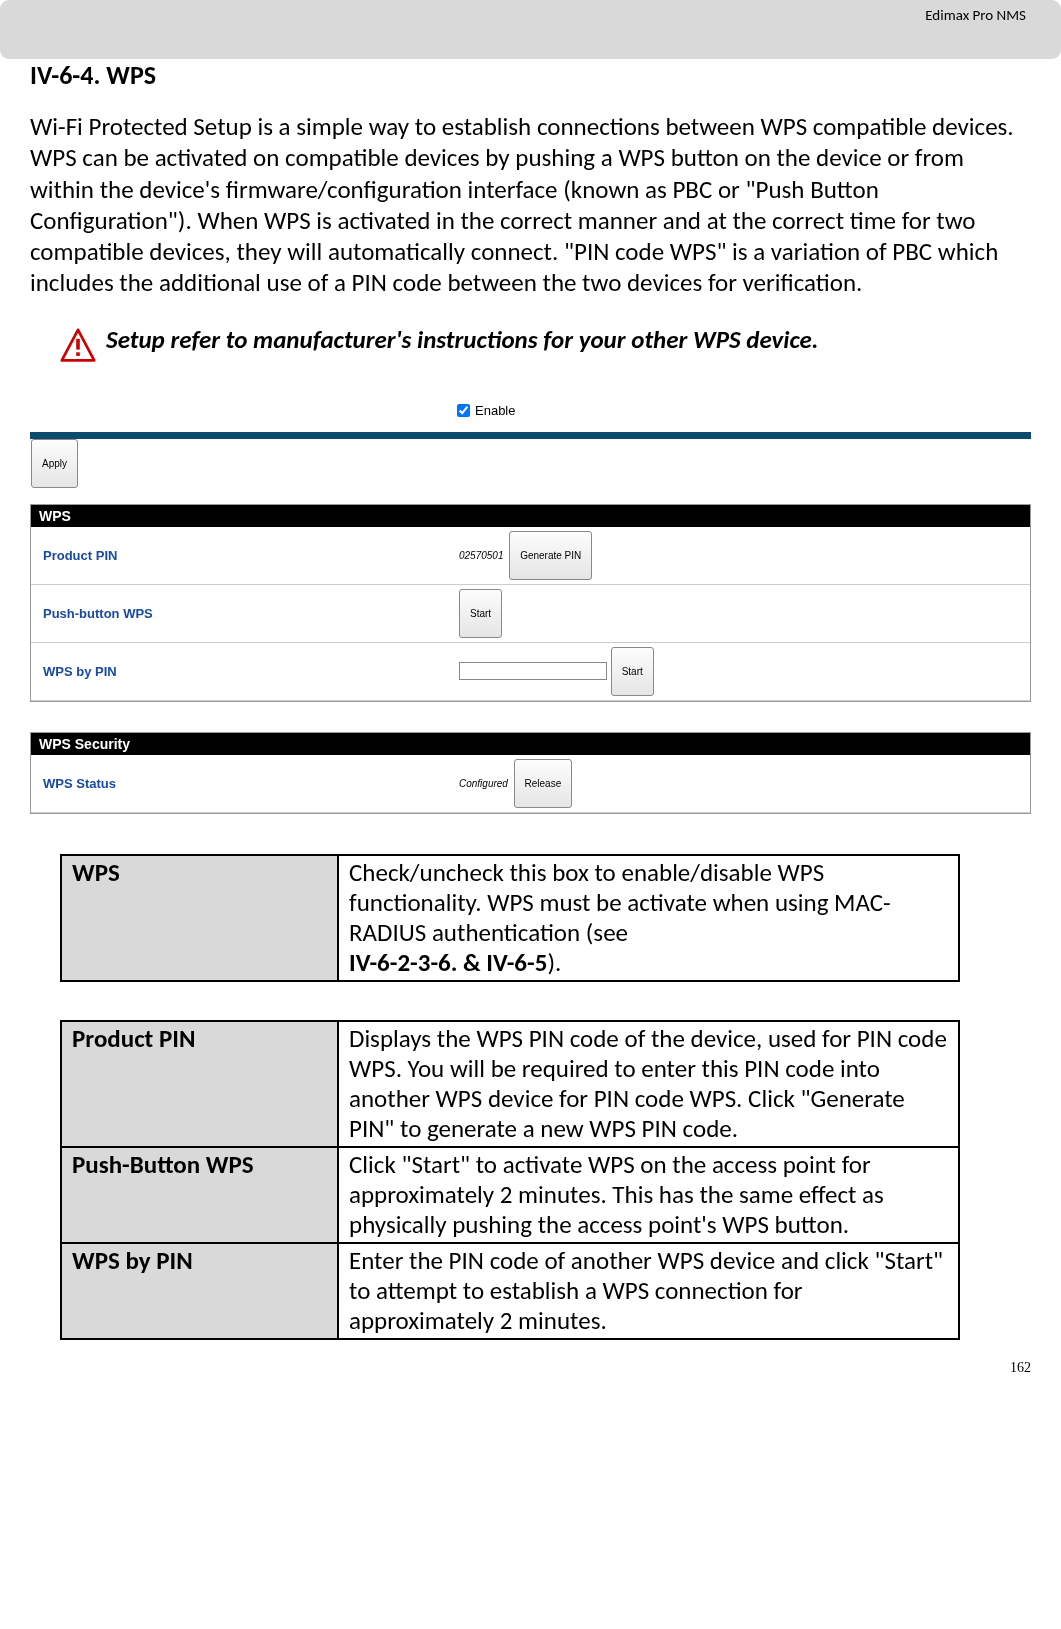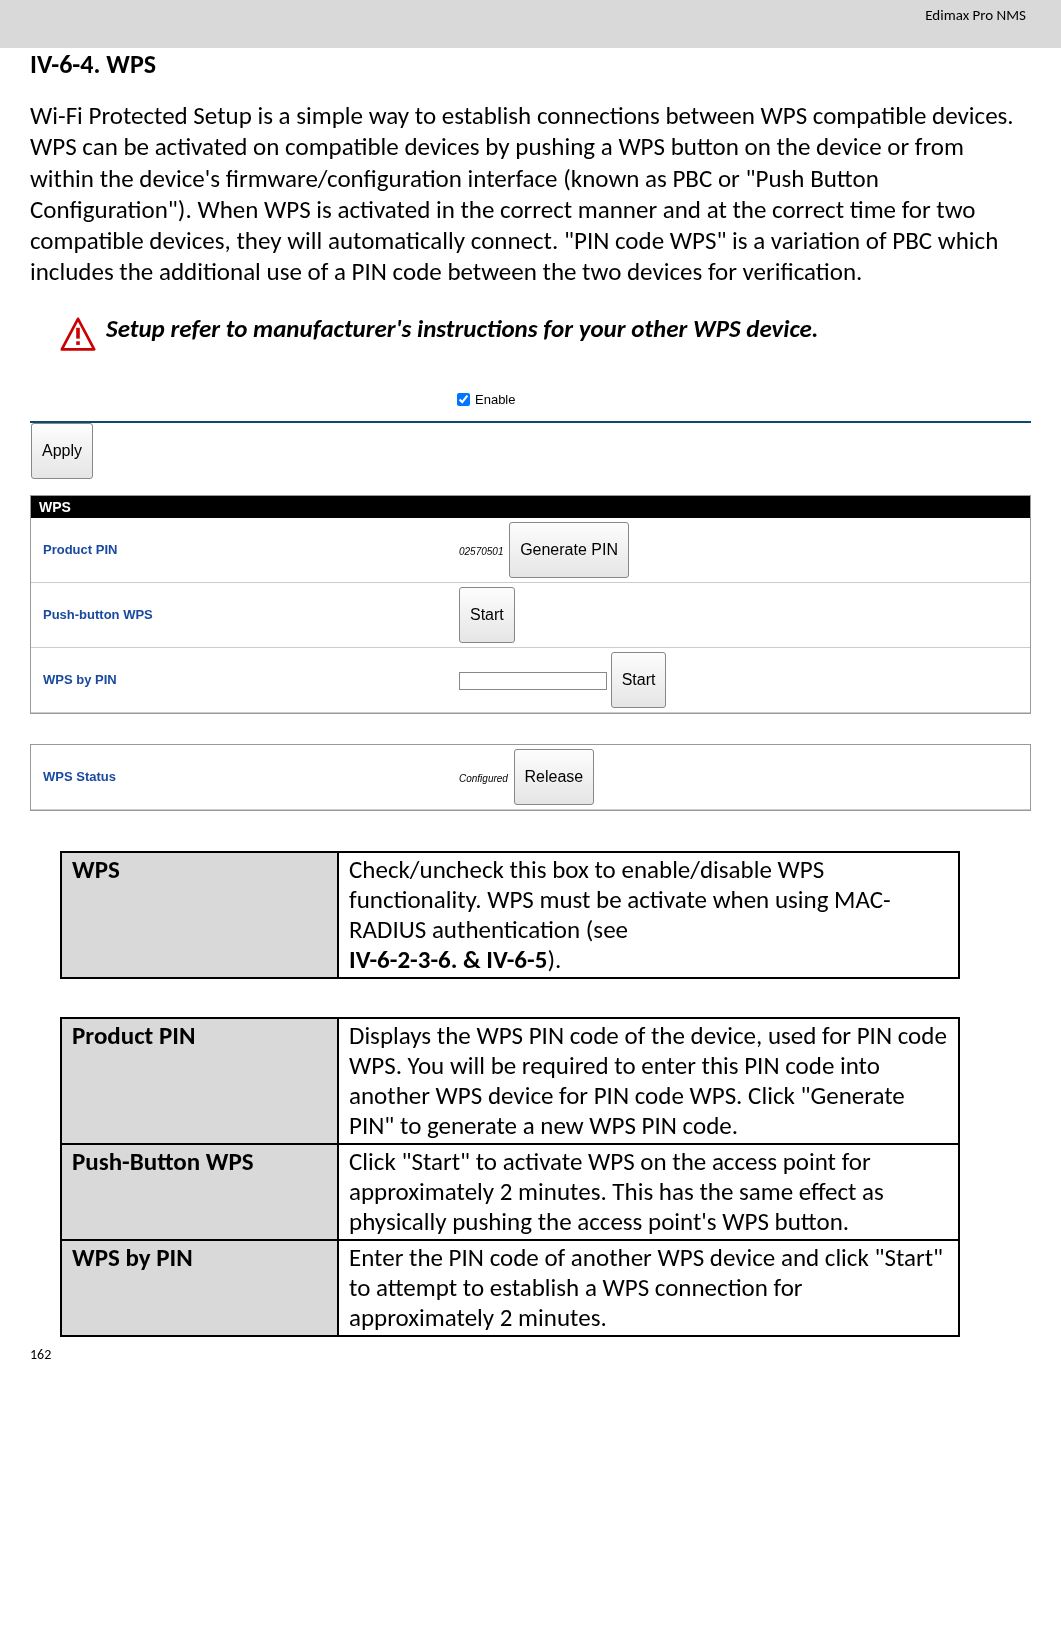--- a/index.html
+++ b/index.html
@@ -9,22 +9,23 @@
     color: #000;
   }
   .page {
     width: 1061px;
     margin: 0 auto;
     box-sizing: border-box;
     position: relative;
   }
   .top-bar {
     background: #d9d9d9;
-    height: 48px;
+    height: 59px;
     position: relative;
+    border-radius: 9px;
   }
   .header-text {
     position: absolute;
     top: 6px;
     right: 35px;
     font-size: 15px;
   }
   .content {
     padding: 0 30px;
   }
@@ -88,21 +89,21 @@
     font-size: 13px;
   }
   .enable-right input[type="checkbox"] {
     margin-right: 5px;
   }
   .apply-row {
     padding: 0 0 6px 0;
   }
   .apply-button, .ui-button {
     font-family: Arial, sans-serif;
-    font-size: 16px;
+    font-size: 10px;
     background: linear-gradient(#fdfdfd, #e5e5e5);
     border: 1px solid #888;
     border-radius: 3px;
     padding: 18px 10px;
     cursor: pointer;
   }
   .apply-button { margin-left: 1px; }
   .ui-table {
     width: 100%;
     border-collapse: collapse;
@@ -143,24 +144,25 @@
   }
   .desc-table td:first-child {
     background: #d9d9d9;
     font-weight: bold;
     width: 255px;
   }
   .desc-gap {
     height: 18px;
   }
   .page-number {
-    text-align: left;
+    text-align: right;
     font-size: 14px;
-    margin-top: 9px;
+    margin-top: 20px;
     padding-bottom: 10px;
+    font-family: Liberation Serif, serif;
   }
   .bold { font-weight: bold; }
 </style>
 </head>
 <body>
 
 <div class="page">
   <div class="top-bar">
     <div class="header-text">Edimax Pro NMS</div>
   </div>
@@ -175,21 +177,21 @@
         <svg viewBox="0 0 40 40">
           <polygon points="20,2 38,36 2,36" fill="#fff" stroke="#cc0000" stroke-width="3" stroke-linejoin="round"></polygon>
           <rect x="18" y="12" width="4" height="12" fill="#cc0000"></rect>
           <rect x="18" y="27" width="4" height="4" fill="#cc0000"></rect>
         </svg>
       </div>
       <div class="note-text">Setup refer to manufacturer's instructions for your other WPS device.</div>
     </div>
 
     <div class="ui-panel" style="border:none;">
-      <div class="enable-row" style="border-bottom:2px solid #0c4a6e;">
+      <div class="enable-row" style="border-bottom:7px solid #0c4a6e;">
         <div class="enable-left"></div>
         <div class="enable-right">
           <input type="checkbox" checked="" style="">
           <span>Enable</span>
         </div>
       </div>
       <div class="apply-row">
         <button class="apply-button">Apply</button>
       </div>
     </div>
@@ -216,20 +218,21 @@
           <td>
             <input type="text" class="pin-input" style="">
             <button class="ui-button">Start</button>
           </td>
         </tr>
       </tbody>
         </table>
     </div>
 
     <div class="ui-panel" style="margin-top:30px;">
+      <div class="wps-header-black">WPS Security</div>
       <table class="ui-table">
         <tbody>
             <tr>
           <td>WPS Status</td>
           <td>
             <span class="status-text">Configured</span>
             <button class="ui-button">Release</button>
           </td>
         </tr>
       </tbody>

